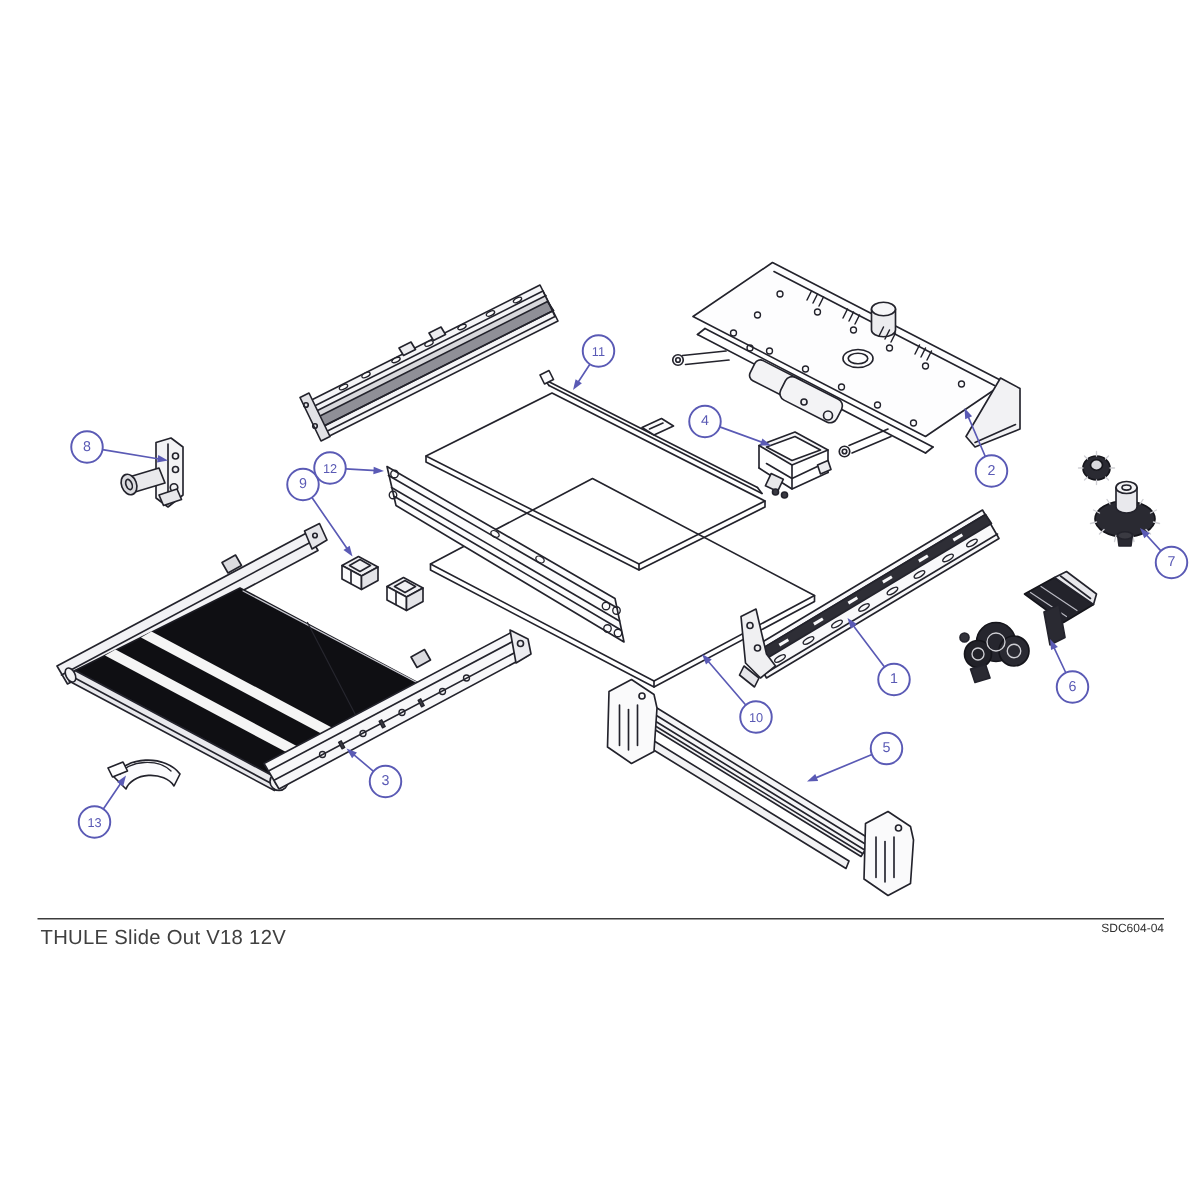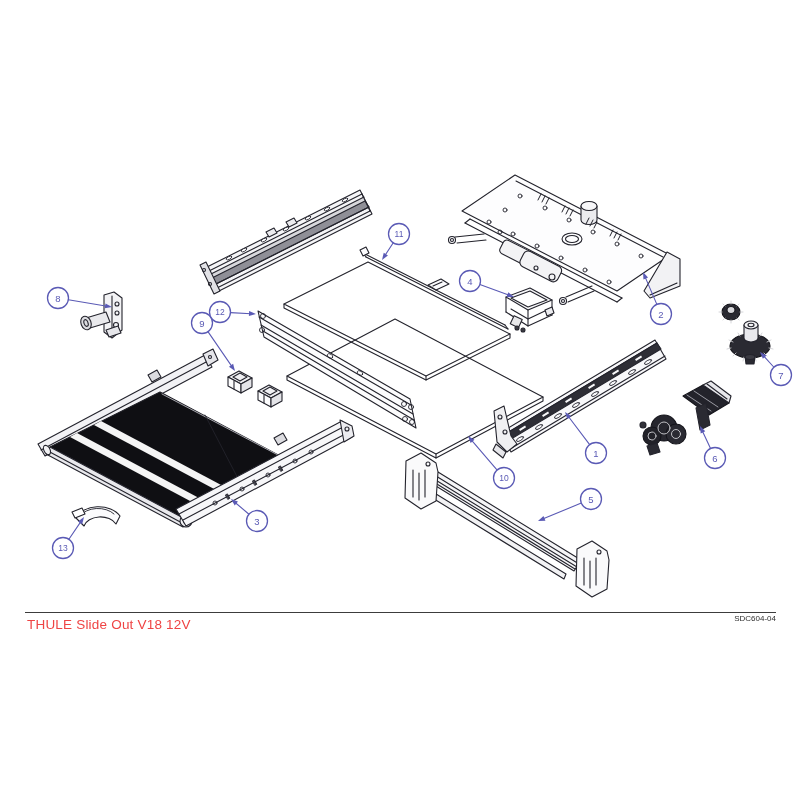--- a/index.html
+++ b/index.html
@@ -1,20 +1,20 @@
 <!DOCTYPE html>
 <html><head>
 <meta charset="utf-8">
 <style>
   html,body{margin:0;padding:0;background:#ffffff;}
   #page{position:relative;width:800px;height:800px;background:#ffffff;overflow:hidden;
         font-family:"Liberation Sans", sans-serif;}
   #art{position:absolute;left:0;top:0;}
   .footer-rule{position:absolute;left:25px;right:24px;top:612px;border-top:1.4px solid #3c3c3c;}
-  .footer-title{position:absolute;left:27px;top:617px;font-size:13.5px;color:#ef4444;letter-spacing:.2px;}
+  .footer-title{position:absolute;left:27px;top:617px;font-size:13.5px;color:#404040;letter-spacing:.2px;}
   .footer-doc{position:absolute;right:24px;top:614px;font-size:8px;color:#2e2e2e;}
   svg *{vector-effect:non-scaling-stroke;}
 </style>
 </head>
 <body>
 
 <div id="page">
 
 <svg id="art" width="800" height="800" viewBox="0 0 800 800" stroke-linejoin="round" stroke-linecap="round" fill="none" stroke="#23232c" stroke-width="1.1">
 

